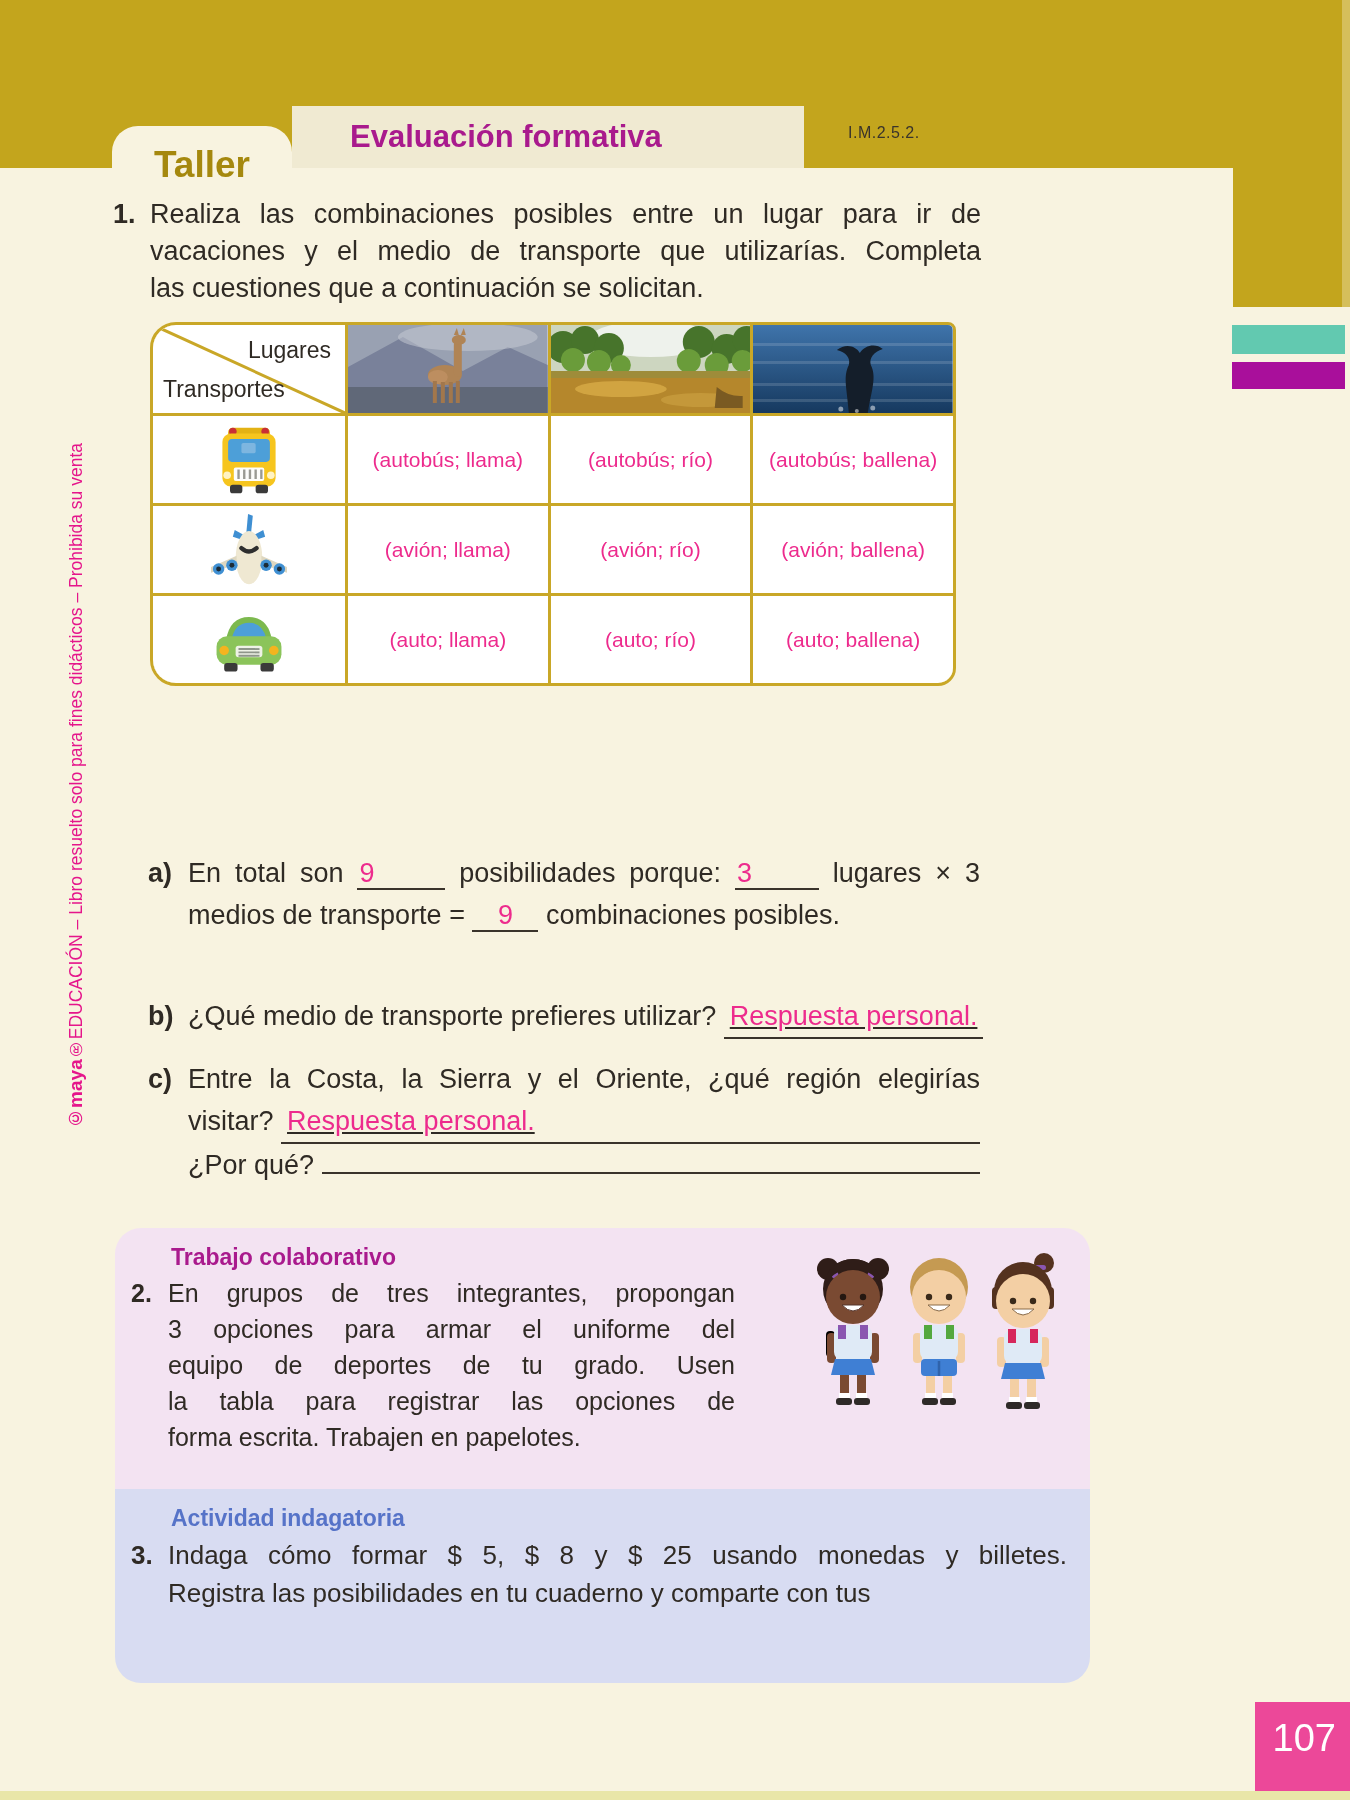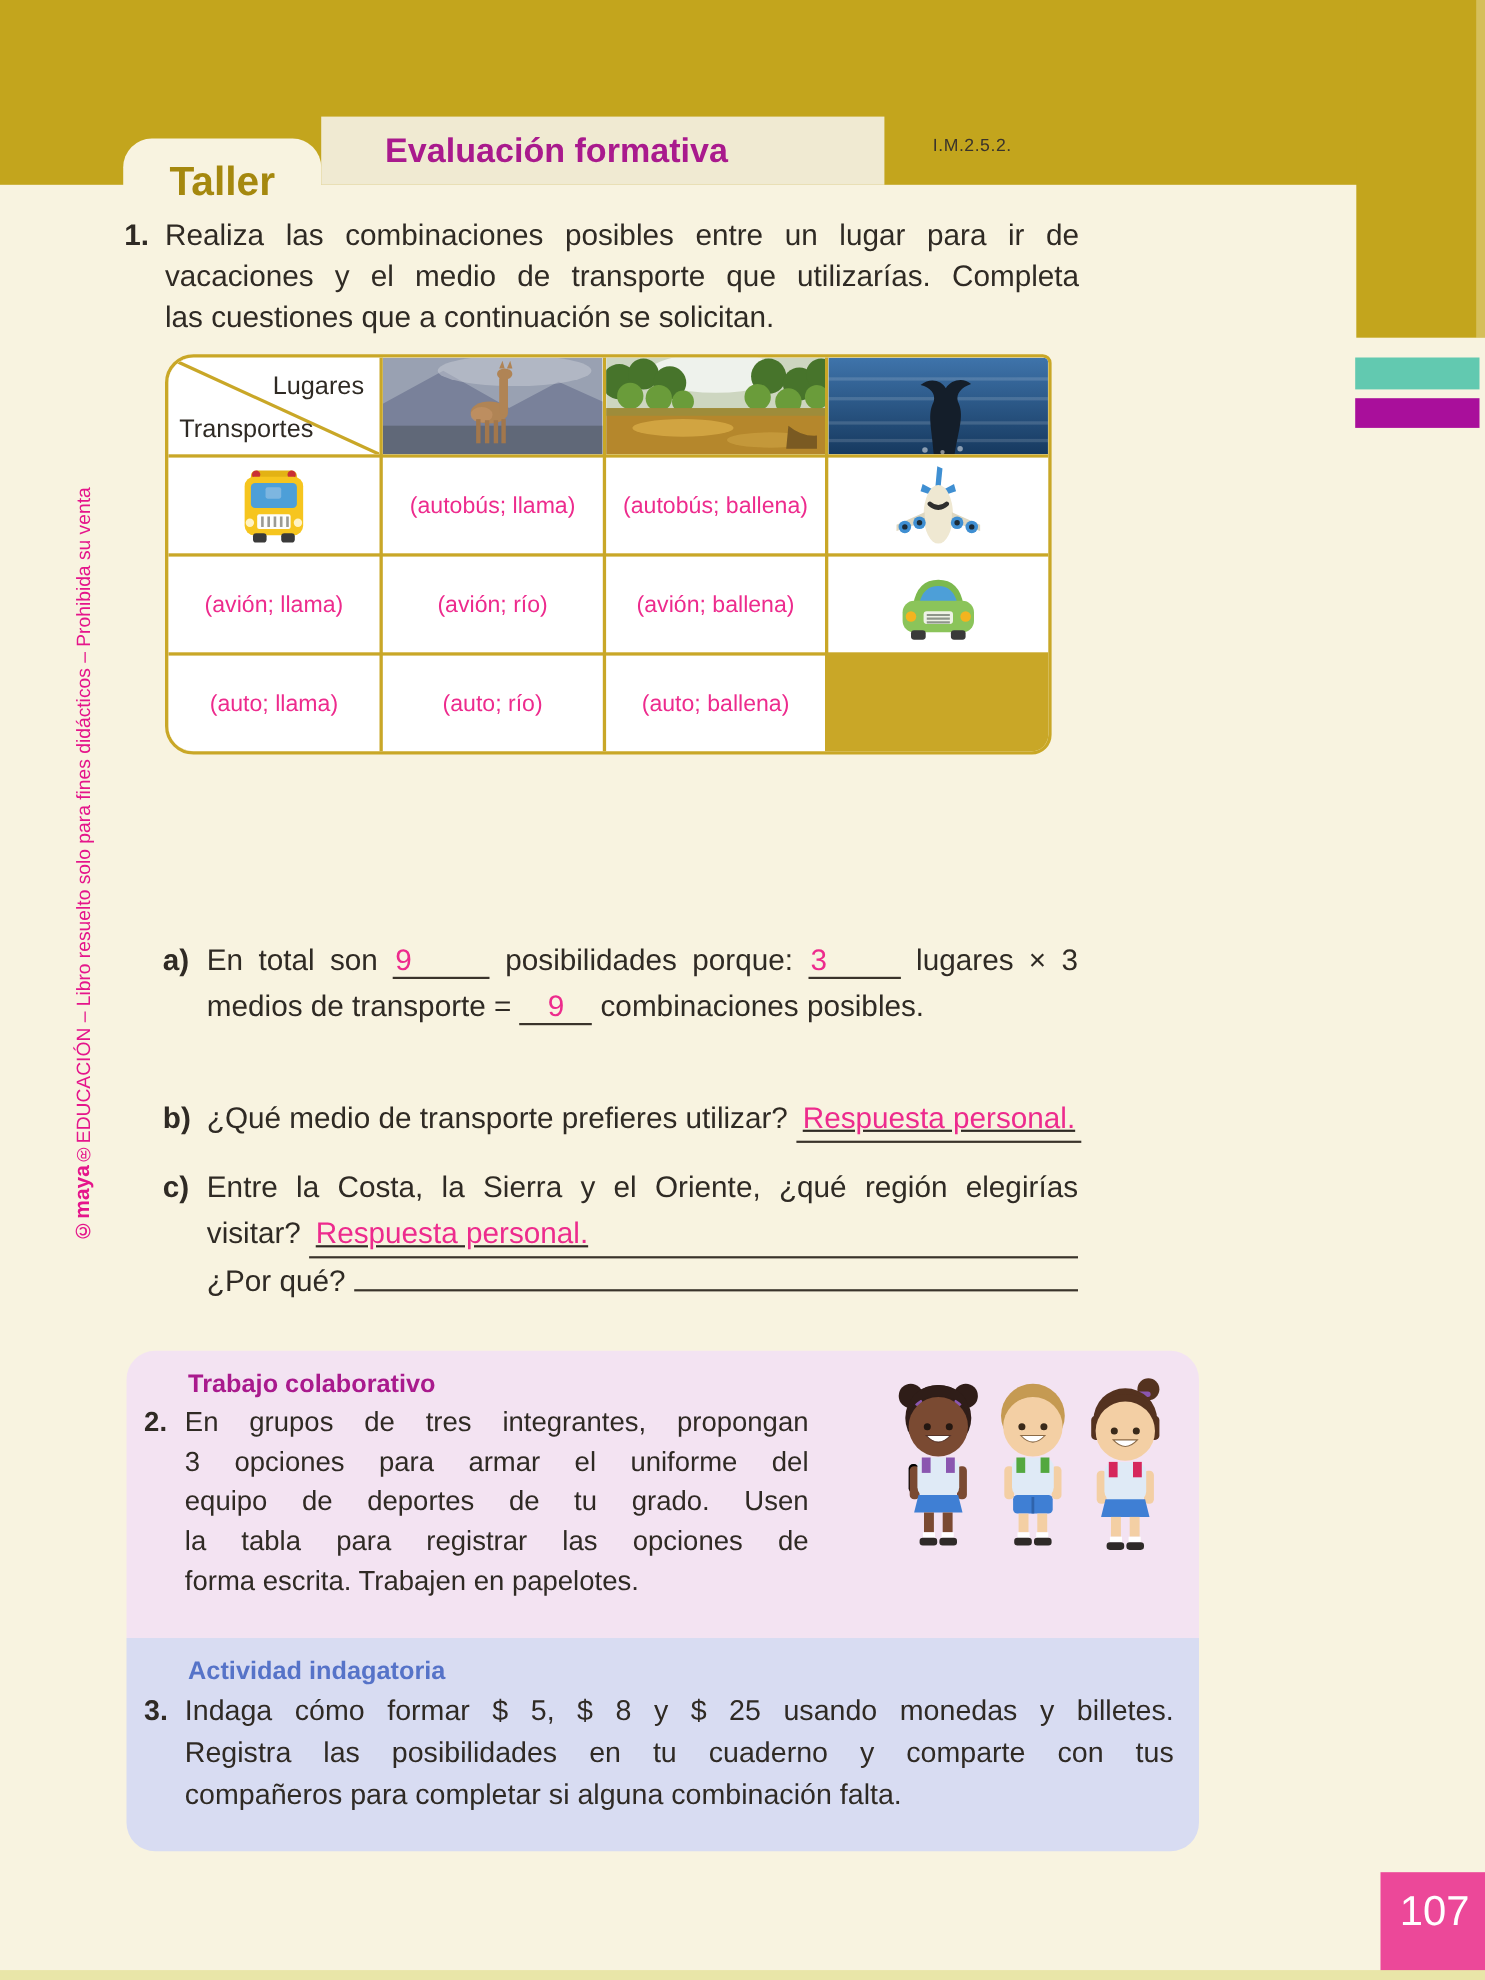--- a/index.html
+++ b/index.html
@@ -214,20 +214,21 @@
               <line x1="51" y1="50" x2="51" y2="60"></line>
               <line x1="57" y1="50" x2="57" y2="60"></line>
             </g>
           <circle cx="21" cy="56" r="4" fill="#fff3c4"></circle>
             <circle cx="67" cy="56" r="4" fill="#fff3c4"></circle>
           <rect x="24" y="66" width="13" height="9" rx="3" fill="#3a3a3a"></rect>
             <rect x="51" y="66" width="13" height="9" rx="3" fill="#3a3a3a"></rect>
         </svg>
       </div>
       <div class="cell pink-cell">(autobús; llama)</div>
+      <div class="cell pink-cell">(autobús; río)</div>
       <div class="cell pink-cell">(autobús; ballena)</div>
 
       <div class="cell">
         <svg viewBox="0 0 88 80" width="84" height="76">
           <path d="M43,2 L48,4 L46,24 L41,24 Z" fill="#3f8fd2"></path>
           <path d="M29,19 L42,26 L42,31 L27,26 Z" fill="#3f8fd2"></path>
           <path d="M59,19 L46,26 L46,31 L61,26 Z" fill="#3f8fd2"></path>
           <ellipse cx="44" cy="48" rx="14" ry="28" fill="#efe8d2"></ellipse>
           <path d="M31,46 L4,58 L4,64 L31,55 Z" fill="#ded7c0"></path>
           <path d="M57,46 L84,58 L84,64 L57,55 Z" fill="#ded7c0"></path>
@@ -393,21 +394,20 @@
     </svg>
   </div>
 
   <div class="box3">
     <div class="boxlabel">Actividad indagatoria</div>
     <div class="boxrow">
       <div class="exnum">3.</div>
       <div class="exbody jt">
           <div class="line"><span class="t bold">Indaga</span><span class="t"> cómo formar $ 5, $ 8 y $ 25 usando monedas y billetes.</span></div>
           <div class="line"><span class="t bold">Registra</span><span class="t"> las posibilidades en tu cuaderno y </span><span class="t bold">comparte</span><span class="t"> con tus</span></div>
-          <div class="line"><span class="t">compañeros para completar si alguna combinación falta.</span></div>
         </div>
     </div>
   </div>
 
   <div class="pagenum"><span>107</span></div>
   <div class="botstrip"></div>
 
 </div>
 
 </body></html>

